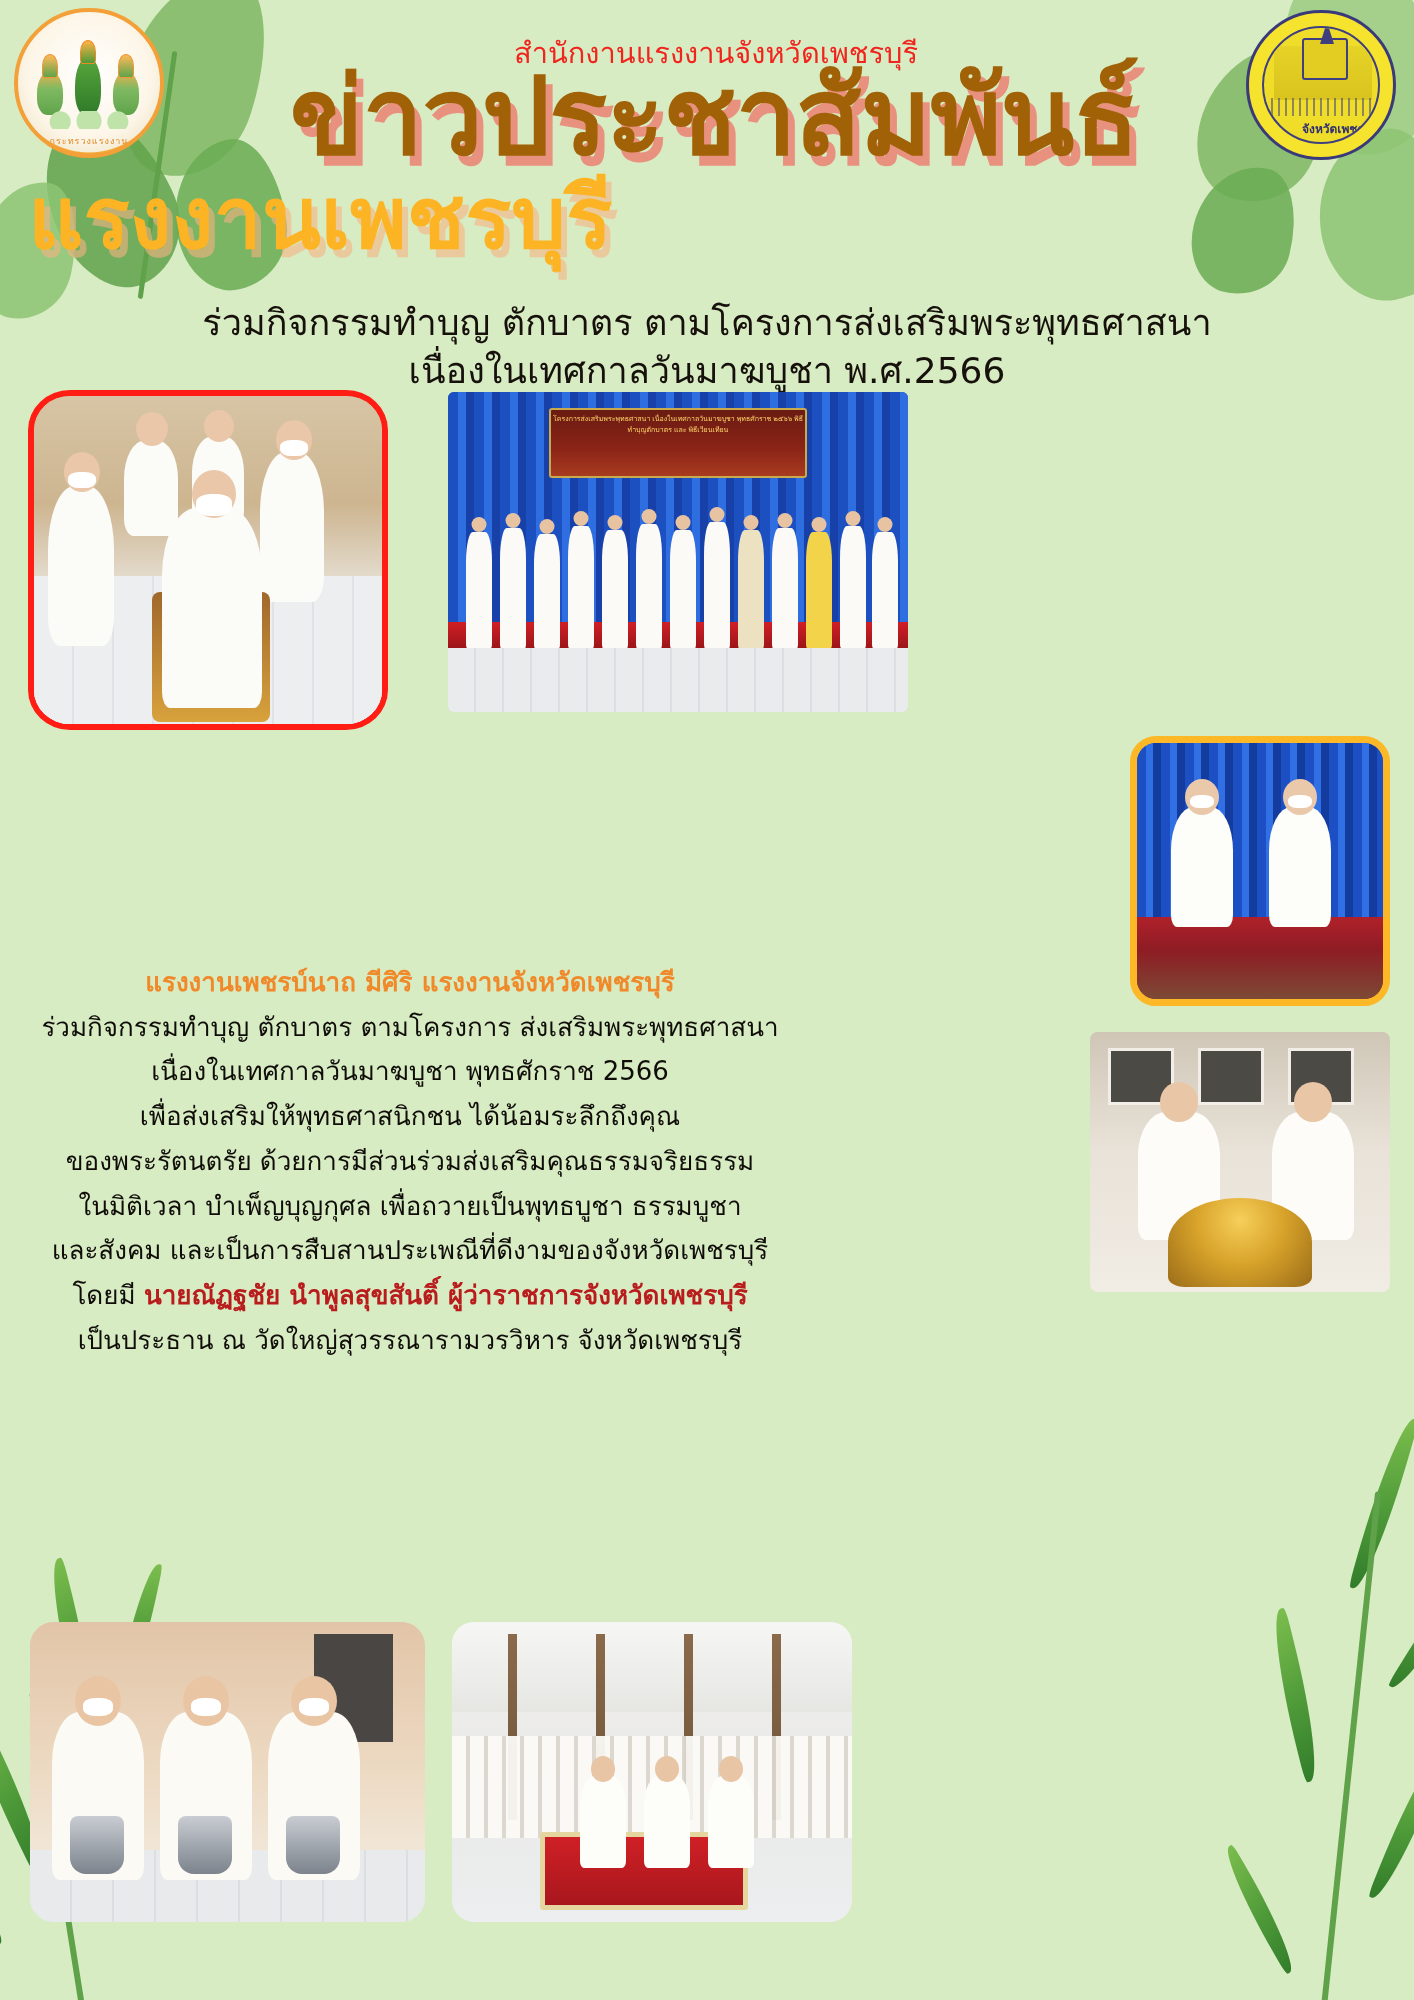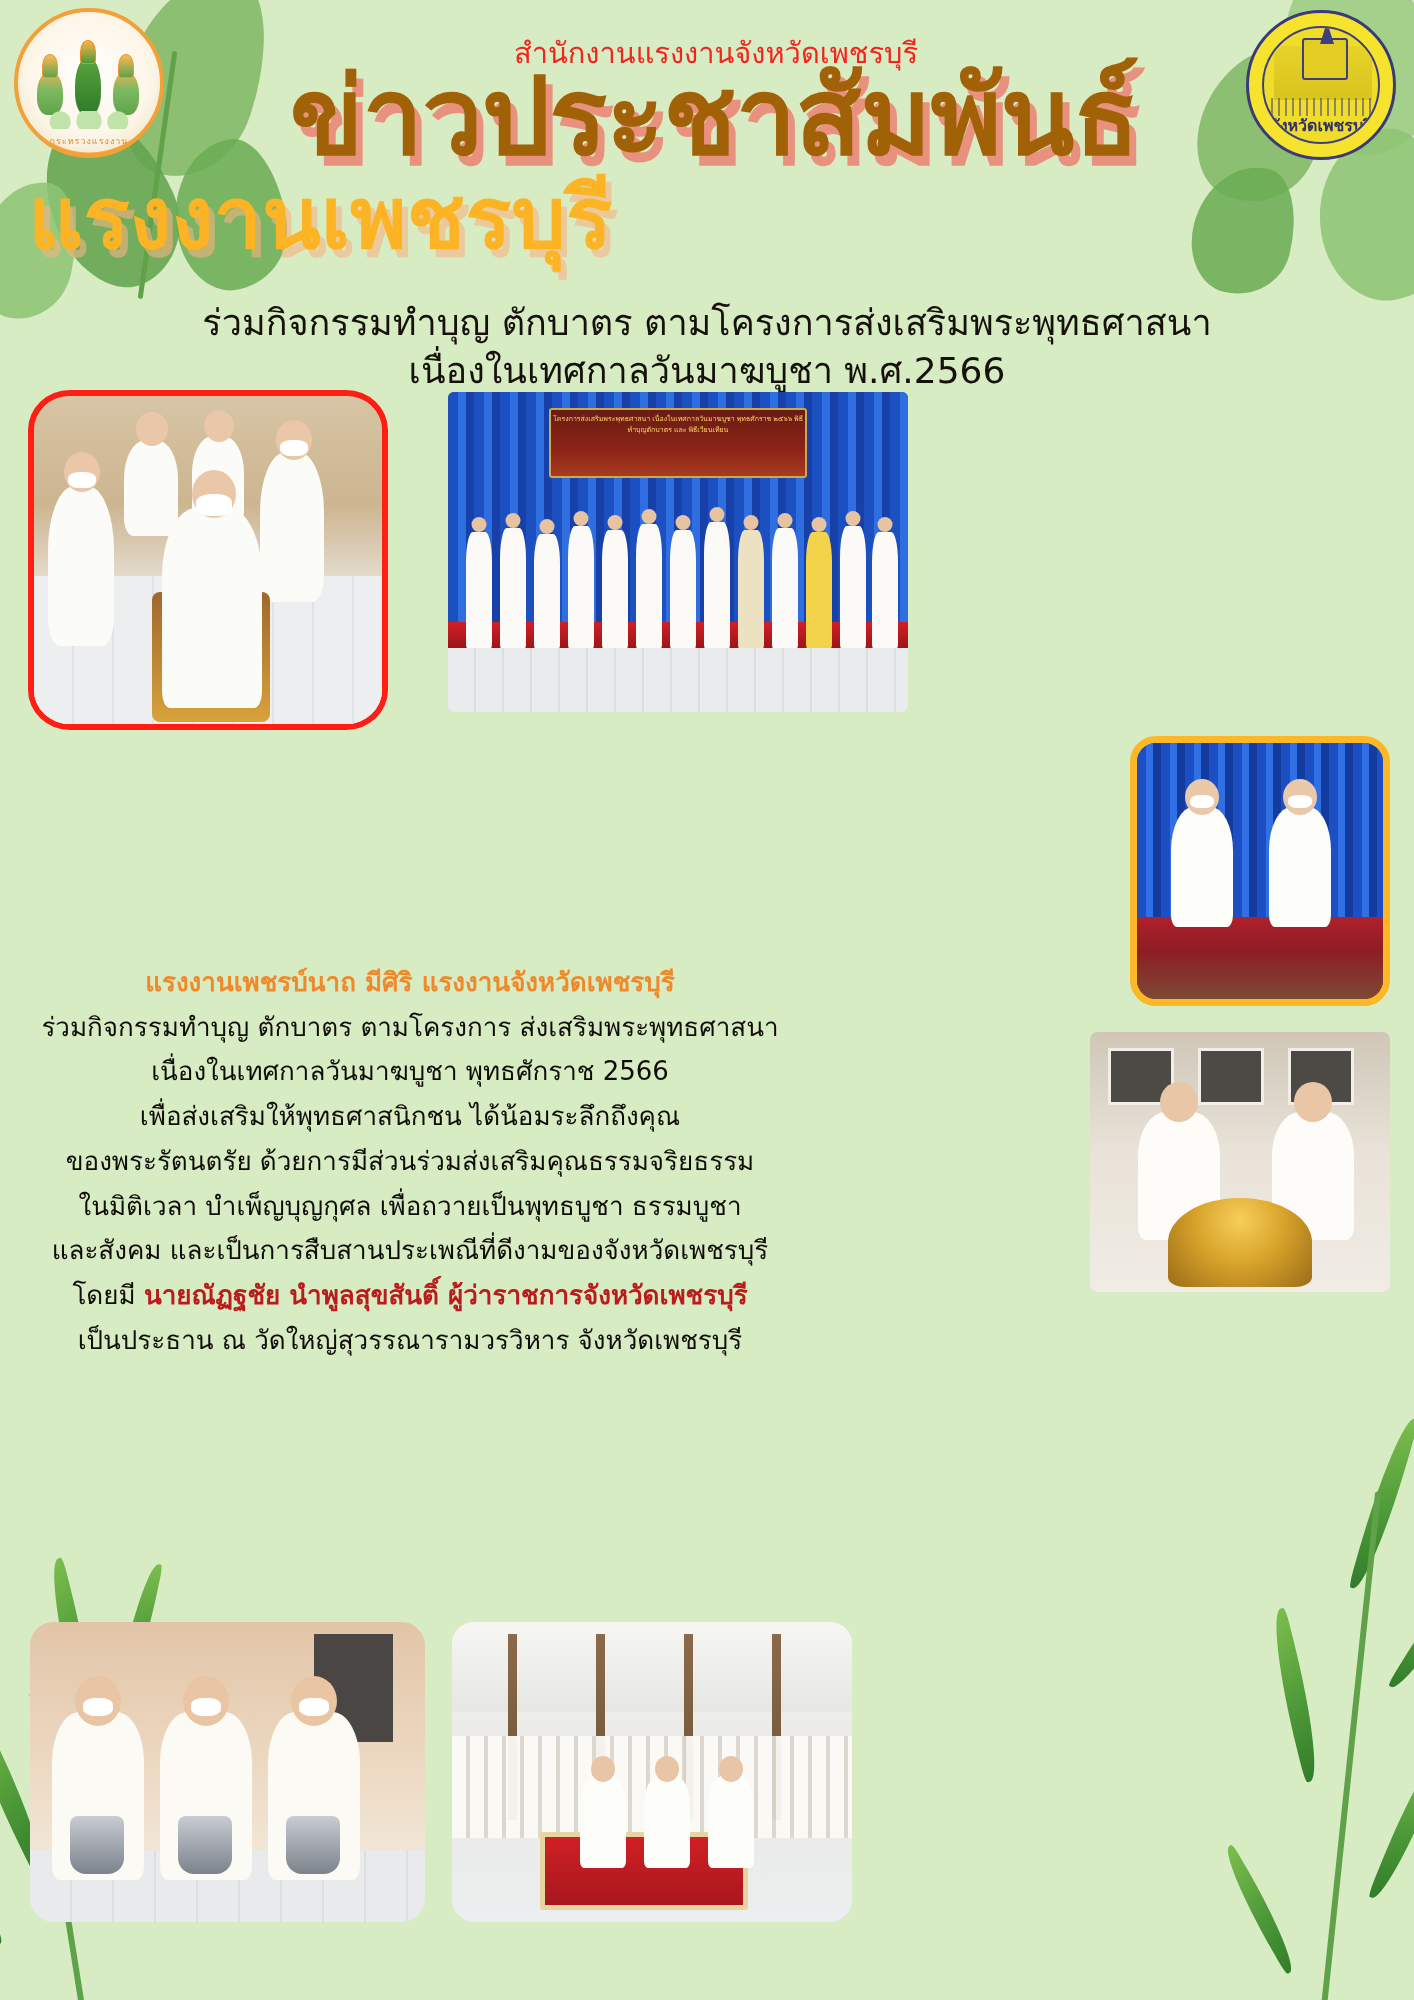--- a/index.html
+++ b/index.html
@@ -98,22 +98,22 @@
     position:absolute; left:56px; top:-6px; width:0; height:0;
     border-left:7px solid transparent; border-right:7px solid transparent;
     border-bottom:22px solid #3f3f80;
   }
   #logo-province .ground {
     position:absolute; left:0; bottom:26px; width:118px; height:18px;
     background:repeating-linear-gradient(90deg,#3f3f80 0 2px,transparent 2px 7px);
     opacity:.55;
   }
   #logo-province .ring-text {
-    position:absolute; bottom:4px; left:0; right:0; text-align:center;
-    font-size:16px; color:#2f2f70; font-weight:bold;
+    position:absolute; bottom:4px; left:0; right:0; text-align:right;
+    font-size:12px; color:#2f2f70; font-weight:bold;
   }
 
   
   #office-name {
     position:absolute; top:30px; left:0; width:100%;
     text-align:center; padding-left:18px;
     font-size:29px; color:#f0251e;
     font-family:"DejaVu Sans",sans-serif;
   }
 

